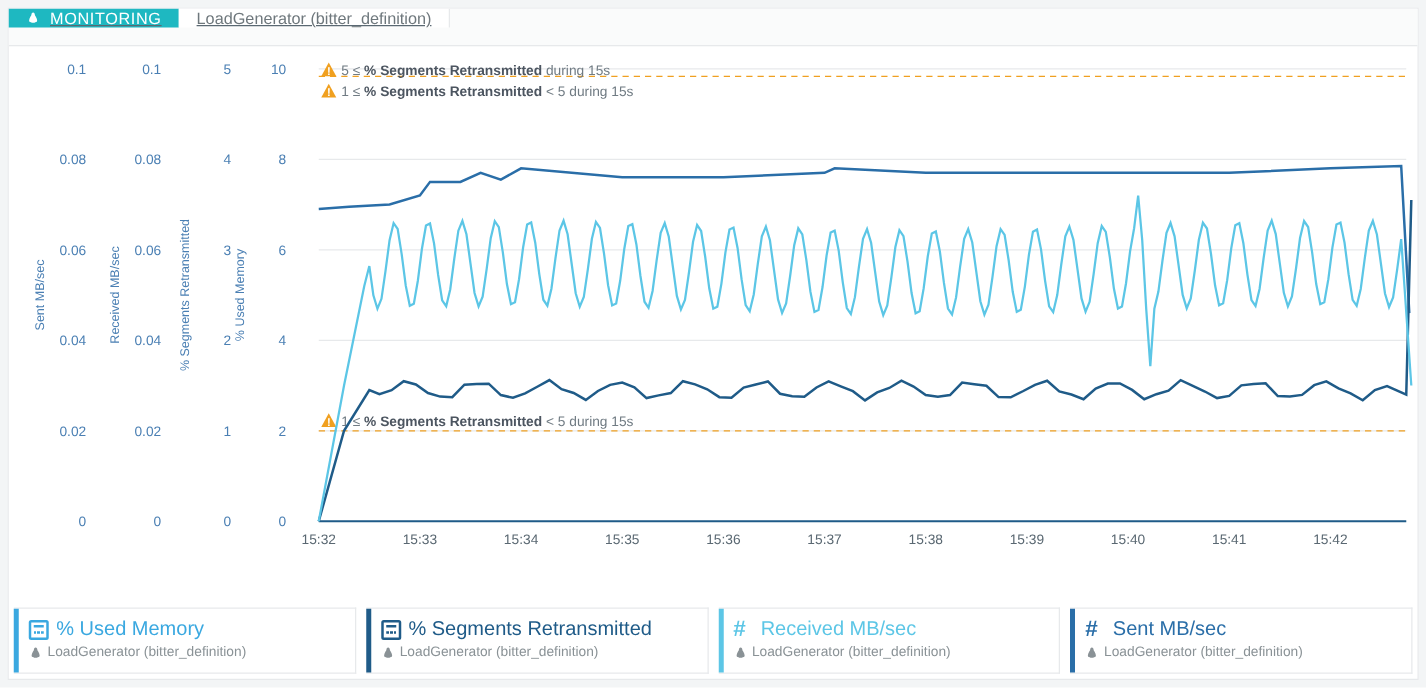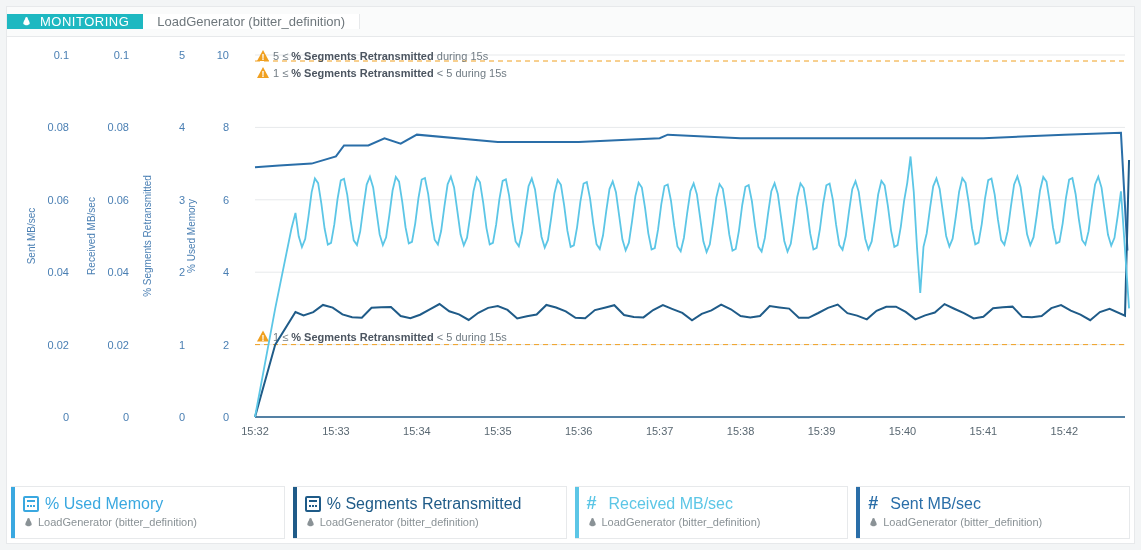--- a/index.html
+++ b/index.html
@@ -26,24 +26,25 @@
     width:1129px;
     height:538px;
     background:var(--bg);
     border:1px solid var(--grid);
     display:flex;
     flex-direction:column;
   }
   
   .hdr{
     display:flex;
-    align-items:center;
+    align-items:flex-start;
     height:30px;
     border-bottom:1px solid var(--grid);
     background:#fafbfb;
+    text-decoration:underline;
   }
   .hdr-tab{
     display:flex;
     align-items:center;
     gap:8px;
     padding:0 14px;
     background:var(--teal);
     color:#fff;
     font-size:13px;
     letter-spacing:.5px;

